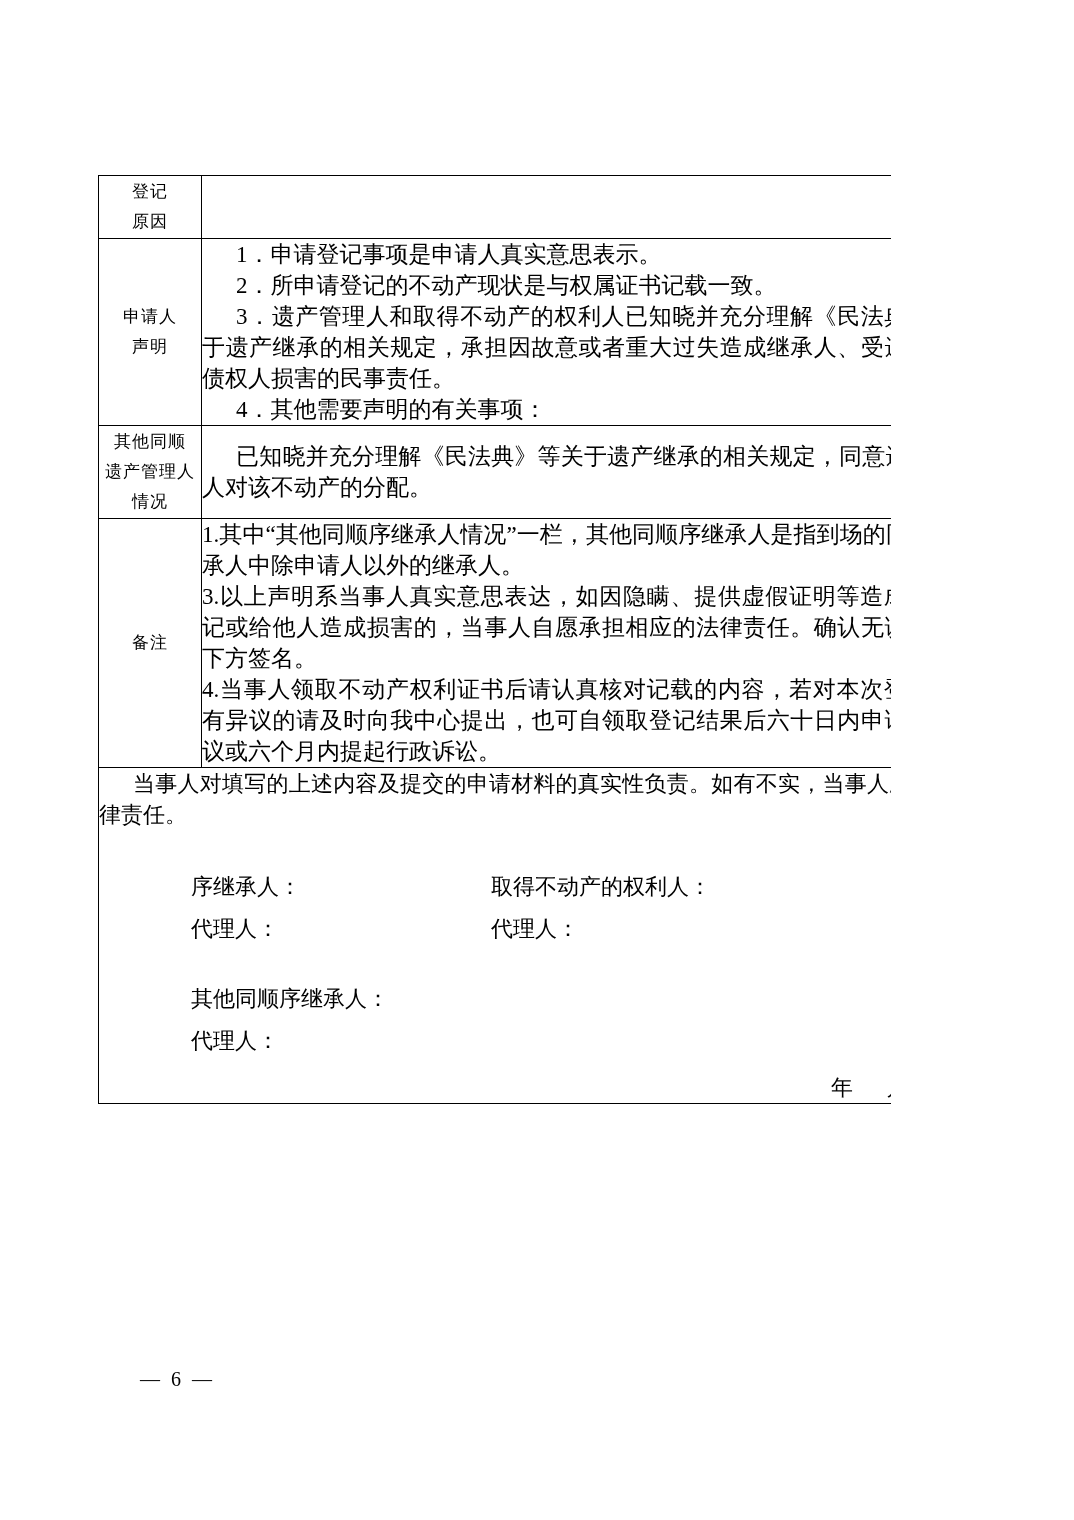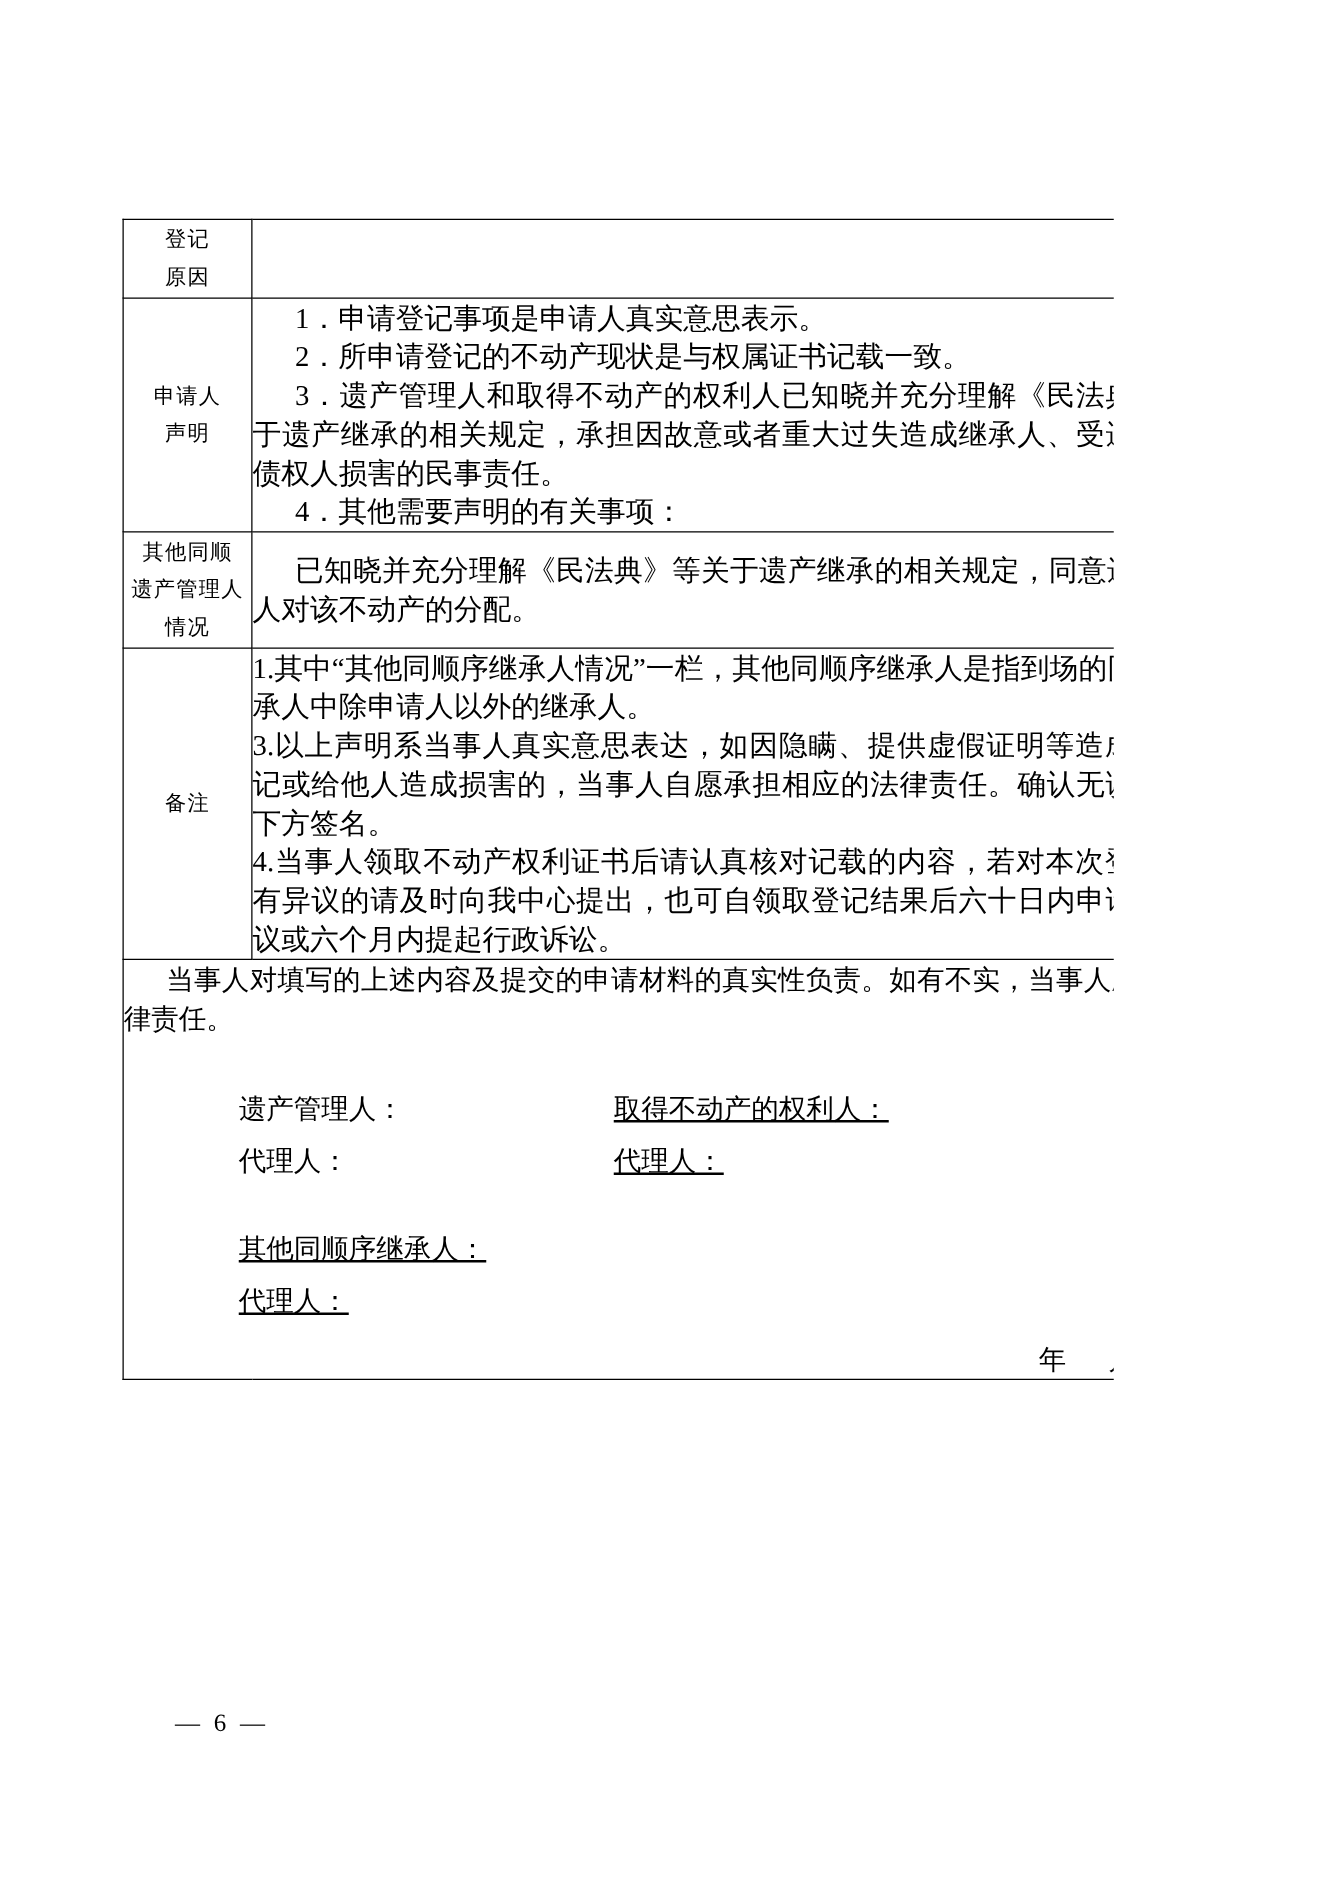--- a/index.html
+++ b/index.html
@@ -78,21 +78,20 @@
   .sig-row {
     display: flex;
     line-height: 42px;
   }
   .sig-col-a {
     width: 300px;
     flex: 0 0 300px;
   }
   .sig-col-b {
     flex: 1 1 auto;
-    text-decoration: underline;
   }
   .sig-gap {
     height: 28px;
   }
   .date-line {
     margin-top: 10px;
     padding-left: 430px;
     letter-spacing: 14px;
     text-align: right;
   }
@@ -160,21 +159,21 @@
           <p>4.当事人领取不动产权利证书后请认真核对记载的内容，若对本次登记行为有异议的请及时向我中心提出，也可自领取登记结果后六十日内申请行政复议或六个月内提起行政诉讼。</p>
         </td>
       </tr>
 
       <tr>
         <td class="footer-cell" colspan="2">
           <p class="indent2">当事人对填写的上述内容及提交的申请材料的真实性负责。如有不实，当事人愿承担法律责任。</p>
 
           <div class="sig-block">
             <div class="sig-row">
-              <div class="sig-col-a">遗产管理人：</div>
+              <div class="sig-col-a">序继承人：</div>
               <div class="sig-col-b">取得不动产的权利人：</div>
             </div>
             <div class="sig-row">
               <div class="sig-col-a">代理人：</div>
               <div class="sig-col-b">代理人：</div>
             </div>
             <div class="sig-gap"></div>
             <div class="sig-row">
               <div class="sig-col-b">其他同顺序继承人：</div>
             </div>

